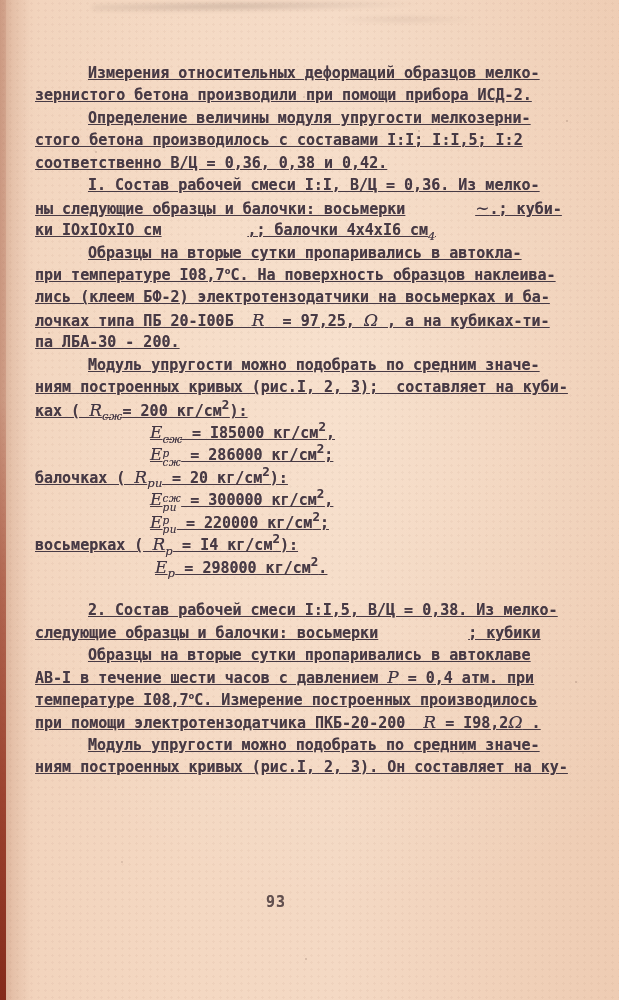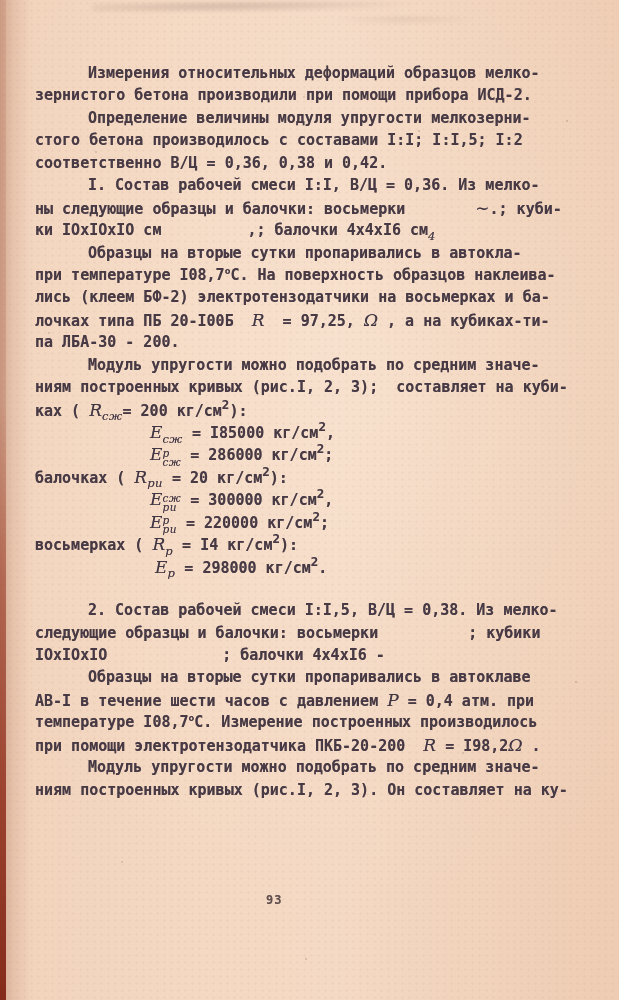--- a/index.html
+++ b/index.html
@@ -59,20 +59,21 @@
       575px 681px 0 0 rgba(100,70,58,.25),
       121px 861px 0 0 rgba(100,70,58,.20),
       462px 752px 0 0 rgba(100,70,58,.22),
       305px 958px 0 0 rgba(100,70,58,.25);
   }
   .textblock{
     position:absolute;left:35px;top:62px;width:545px;
     color:#473a45;
     font-size:15px;font-weight:bold;
     text-shadow:0 0 .6px rgba(71,58,69,.55);
+    text-decoration:underline;
   }
   .line{
     white-space:pre;height:22.45px;line-height:22.45px;
   }
   .line.ind{padding-left:53px;}
   .tw{}
   .hw{
     font-family:"DejaVu Serif", serif;font-style:italic;font-weight:normal;
     font-size:17px;color:#413644;
   }
@@ -87,21 +88,21 @@
   }
   .stack{
     display:inline-block;vertical-align:-5.5px;
     font-family:"DejaVu Serif", serif;font-style:italic;font-weight:normal;
     color:#413644;
   }
   .stack span{display:block;font-size:10.5px;line-height:8.8px;letter-spacing:.5px;}
   .gap{display:inline-block;}
   .pagenum{
     position:absolute;left:266px;top:893px;
-    font-size:12px;font-weight:bold;color:#62504f;
+    font-size:15px;font-weight:bold;color:#62504f;
     letter-spacing:1px;text-shadow:0 0 .5px rgba(98,80,79,.5);
   }
 </style>
 </head>
 <body>
 
 <div class="page">
   <div class="grain"></div>
   <div class="binding"></div>
   <div class="binding-red"></div>
@@ -128,21 +129,20 @@
       <div class="line"><span class="tw">ках ( </span><span class="hw">R</span><span class="hw hsub">сж</span><span class="tw">= 200 кг/см</span><span class="sup">2</span><span class="tw">):</span></div>
       <div class="line" style="padding-left: 115px;"><span class="hw">E</span><span class="hw hsub">сж</span><span class="tw"> = I85000 кг/см</span><span class="sup">2</span><span class="tw">,</span></div>
       <div class="line" style="padding-left: 115px;"><span class="hw">E</span><span class="stack"><span>р</span><span>сж</span></span><span class="tw"> = 286000 кг/см</span><span class="sup">2</span><span class="tw">;</span></div>
       <div class="line"><span class="tw">балочках ( </span><span class="hw">R</span><span class="hw hsub">ри</span><span class="tw"> = 20 кг/см</span><span class="sup">2</span><span class="tw">):</span></div>
       <div class="line" style="padding-left: 115px;"><span class="hw">E</span><span class="stack"><span>сж</span><span>ри</span></span><span class="tw"> = 300000 кг/см</span><span class="sup">2</span><span class="tw">,</span></div>
       <div class="line" style="padding-left: 115px;"><span class="hw">E</span><span class="stack"><span>р</span><span>ри</span></span><span class="tw"> = 220000 кг/см</span><span class="sup">2</span><span class="tw">;</span></div>
       <div class="line"><span class="tw">восьмерках ( </span><span class="hw">R</span><span class="hw hsub">р</span><span class="tw"> = I4 кг/см</span><span class="sup">2</span><span class="tw">):</span></div>
       <div class="line" style="padding-left: 120px;"><span class="hw">E</span><span class="hw hsub">р</span><span class="tw"> = 298000 кг/см</span><span class="sup">2</span><span class="tw">.</span></div>
       <div class="line ind" style="margin-top: 21px;"><span class="tw">2. Состав рабочей смеси I:I,5, В/Ц = 0,38. Из мелко-</span></div>
       <div class="line"><span class="tw">следующие образцы и балочки: восьмерки</span><span class="gap" style="width: 90px;"></span><span class="tw">; кубики</span></div>
-      <div class="line"><span class="tw">IOхIOхIO</span><span class="gap" style="width: 115px;"></span><span class="tw">; балочки 4х4хI6 -</span></div>
       <div class="line ind"><span class="tw">Образцы на вторые сутки пропаривались в автоклаве</span></div>
       <div class="line"><span class="tw">АВ-I в течение шести часов с давлением </span><span class="hw">Р</span><span class="tw"> = 0,4 атм. при</span></div>
       <div class="line"><span class="tw">температуре I08,7</span><span class="deg">о</span><span class="tw">С. Измерение построенных производилось</span></div>
       <div class="line"><span class="tw">при помощи электротензодатчика ПКБ-20-200  </span><span class="hw">R</span><span class="tw"> = I98,2</span><span class="hw">Ω</span><span class="tw"> .</span></div>
       <div class="line ind"><span class="tw">Модуль упругости можно подобрать по средним значе-</span></div>
       <div class="line"><span class="tw">ниям построенных кривых (рис.I, 2, 3). Он составляет на ку-</span></div>
     </div>
 
   <div class="pagenum">93</div>
 </div>

